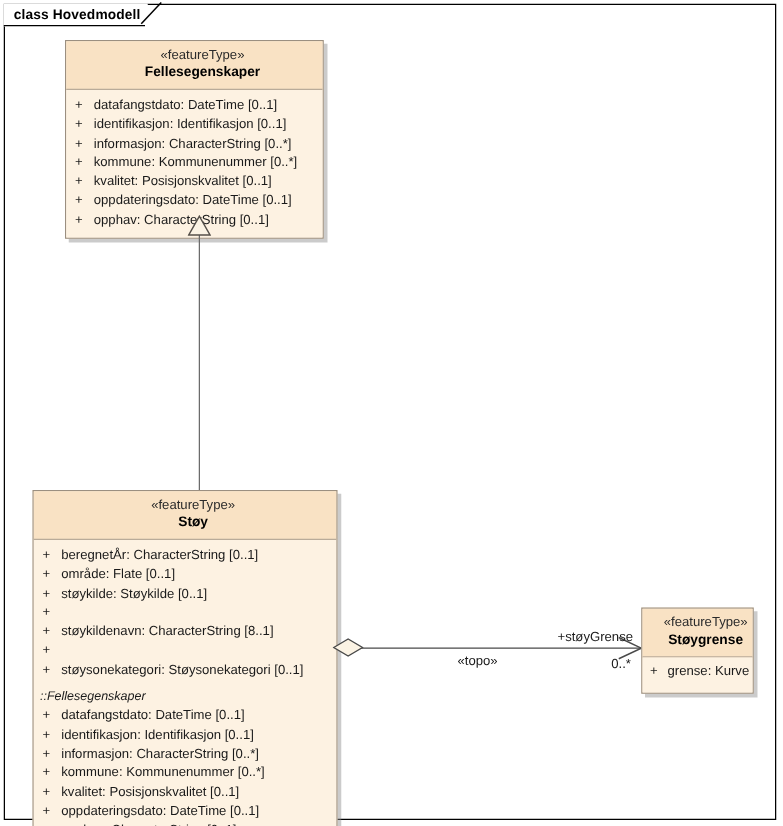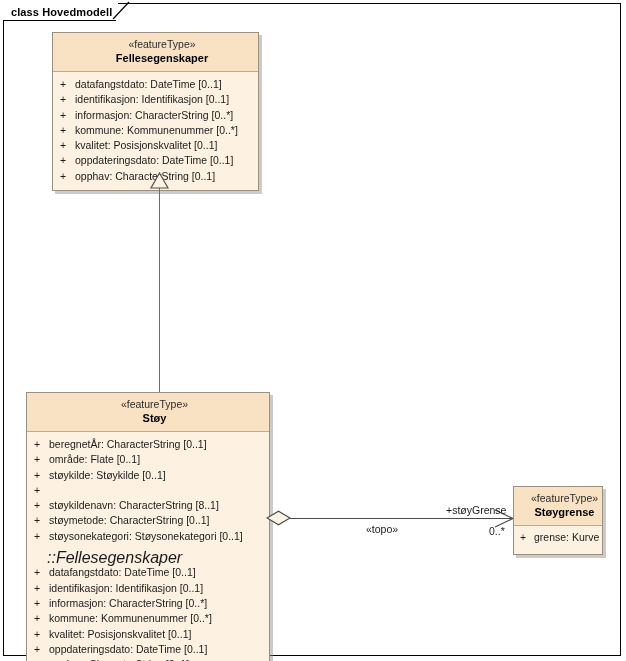--- a/index.html
+++ b/index.html
@@ -121,25 +121,25 @@
     display: inline-block;
     width: 20px;
     text-align: center;
     flex: 0 0 20px;
     color: #1a1a1a;
   }
   .uml-attr .sig {
     padding-left: 2px;
   }
   .group-label {
-    font-size: 16px;
+    font-size: 10px;
     font-style: italic;
     color: #1a1a1a;
     line-height: 15.3px;
-    padding-left: 20px;
+    padding-left: 5px;
     margin-top: 6px;
     white-space: nowrap;
   }
 
   
   #class-fellesegenskaper {
     left: 52px;
     top: 32px;
     width: 207px;
   }
@@ -297,21 +297,20 @@
       </div>
       <div class="uml-attr">
         <span class="vis">+</span>
       </div>
       <div class="uml-attr">
         <span class="vis">+</span>
         <span class="sig">støykildenavn: CharacterString [8..1]</span>
       </div>
       <div class="uml-attr">
         <span class="vis">+</span>
-        <span class="sig">støymetode: CharacterString [0..1]</span>
       </div>
       <div class="uml-attr">
         <span class="vis">+</span>
         <span class="sig">støysonekategori: Støysonekategori [0..1]</span>
       </div>
 
       <div class="group-label">::Fellesegenskaper</div>
 
       <div class="uml-attr">
         <span class="vis">+</span>

